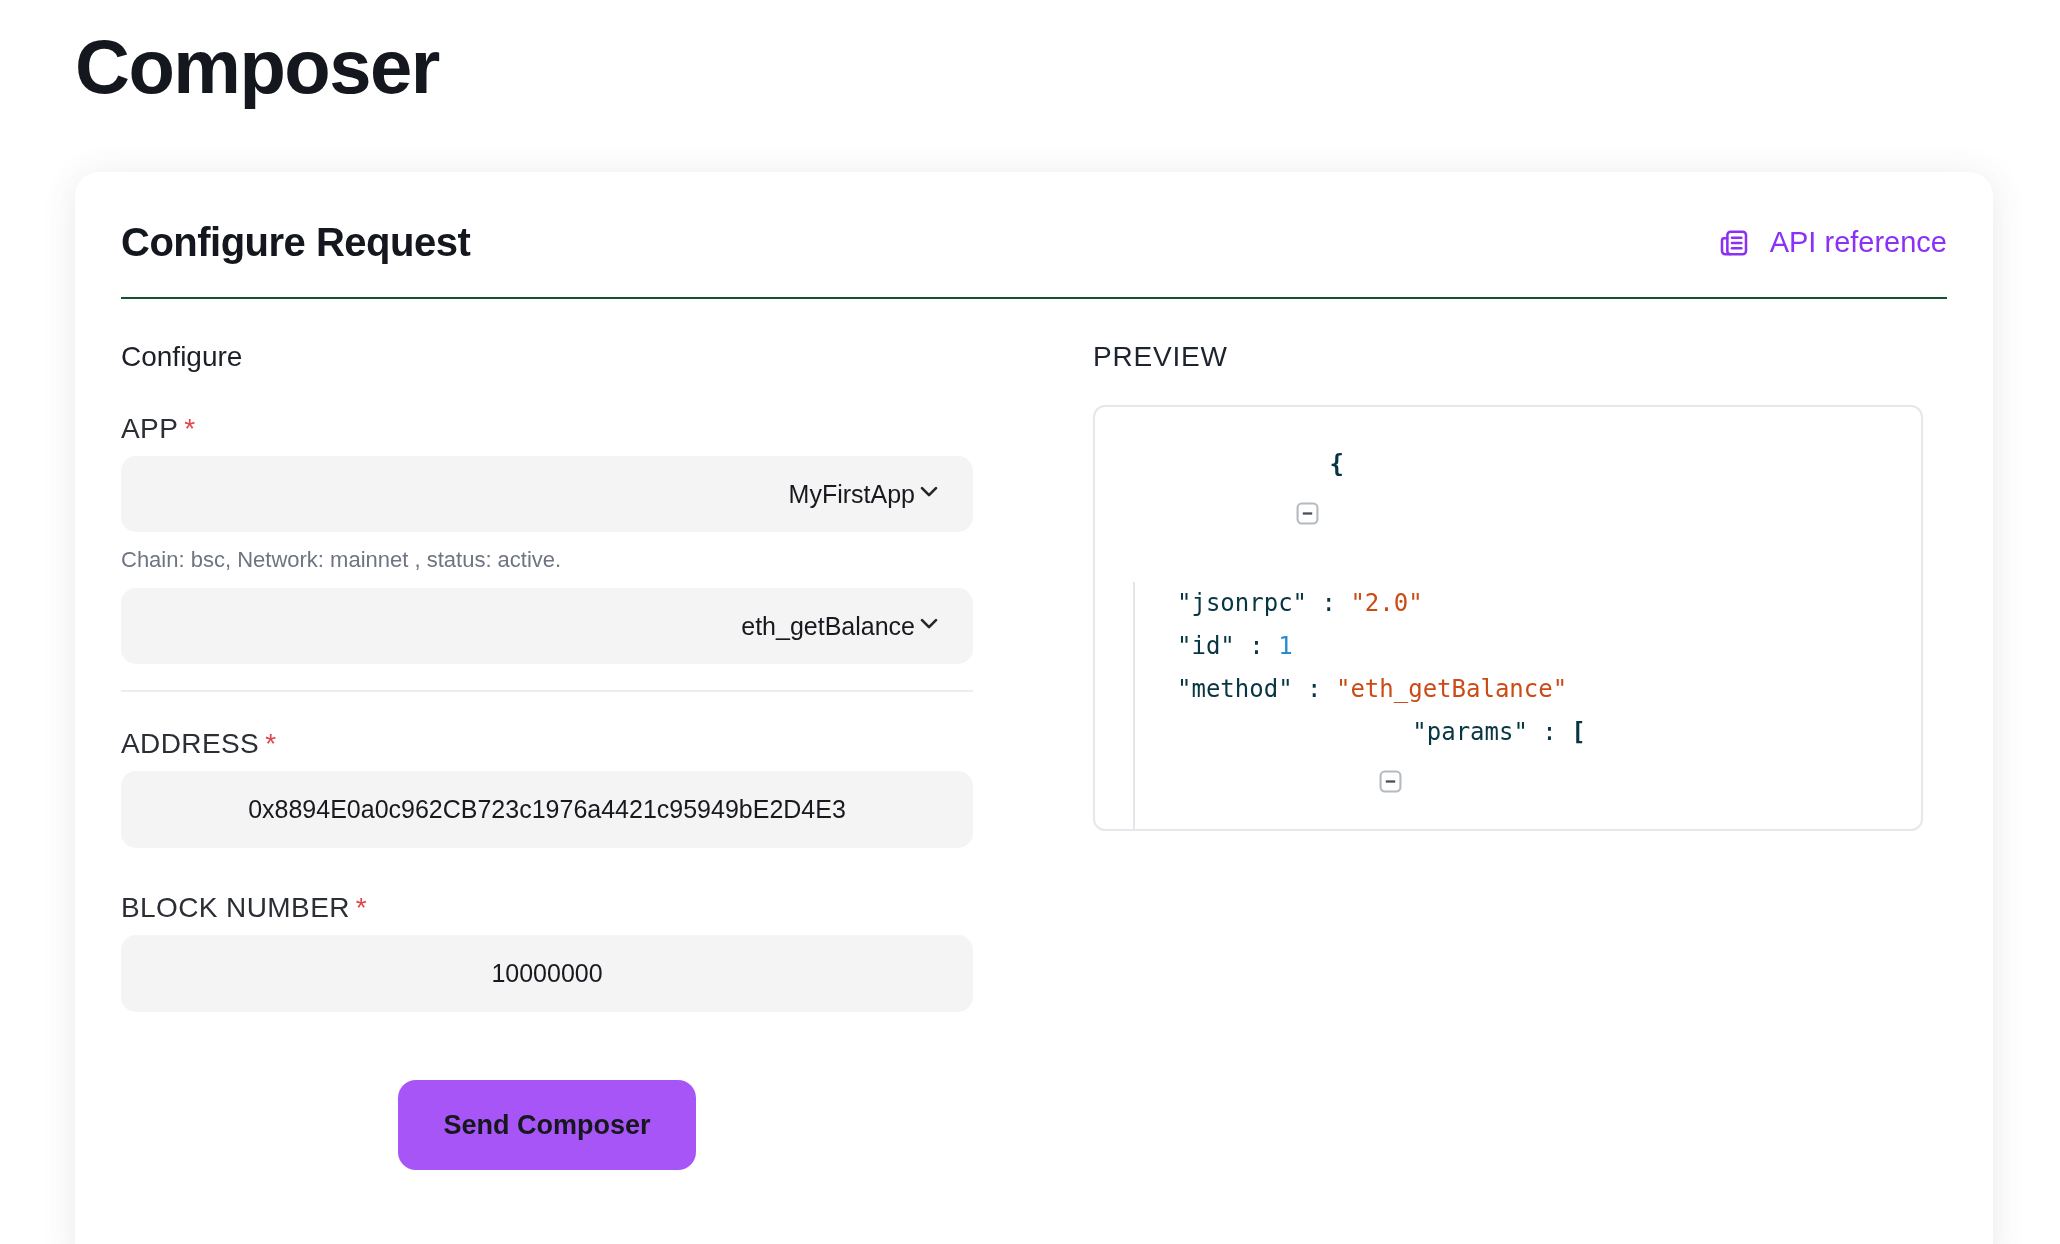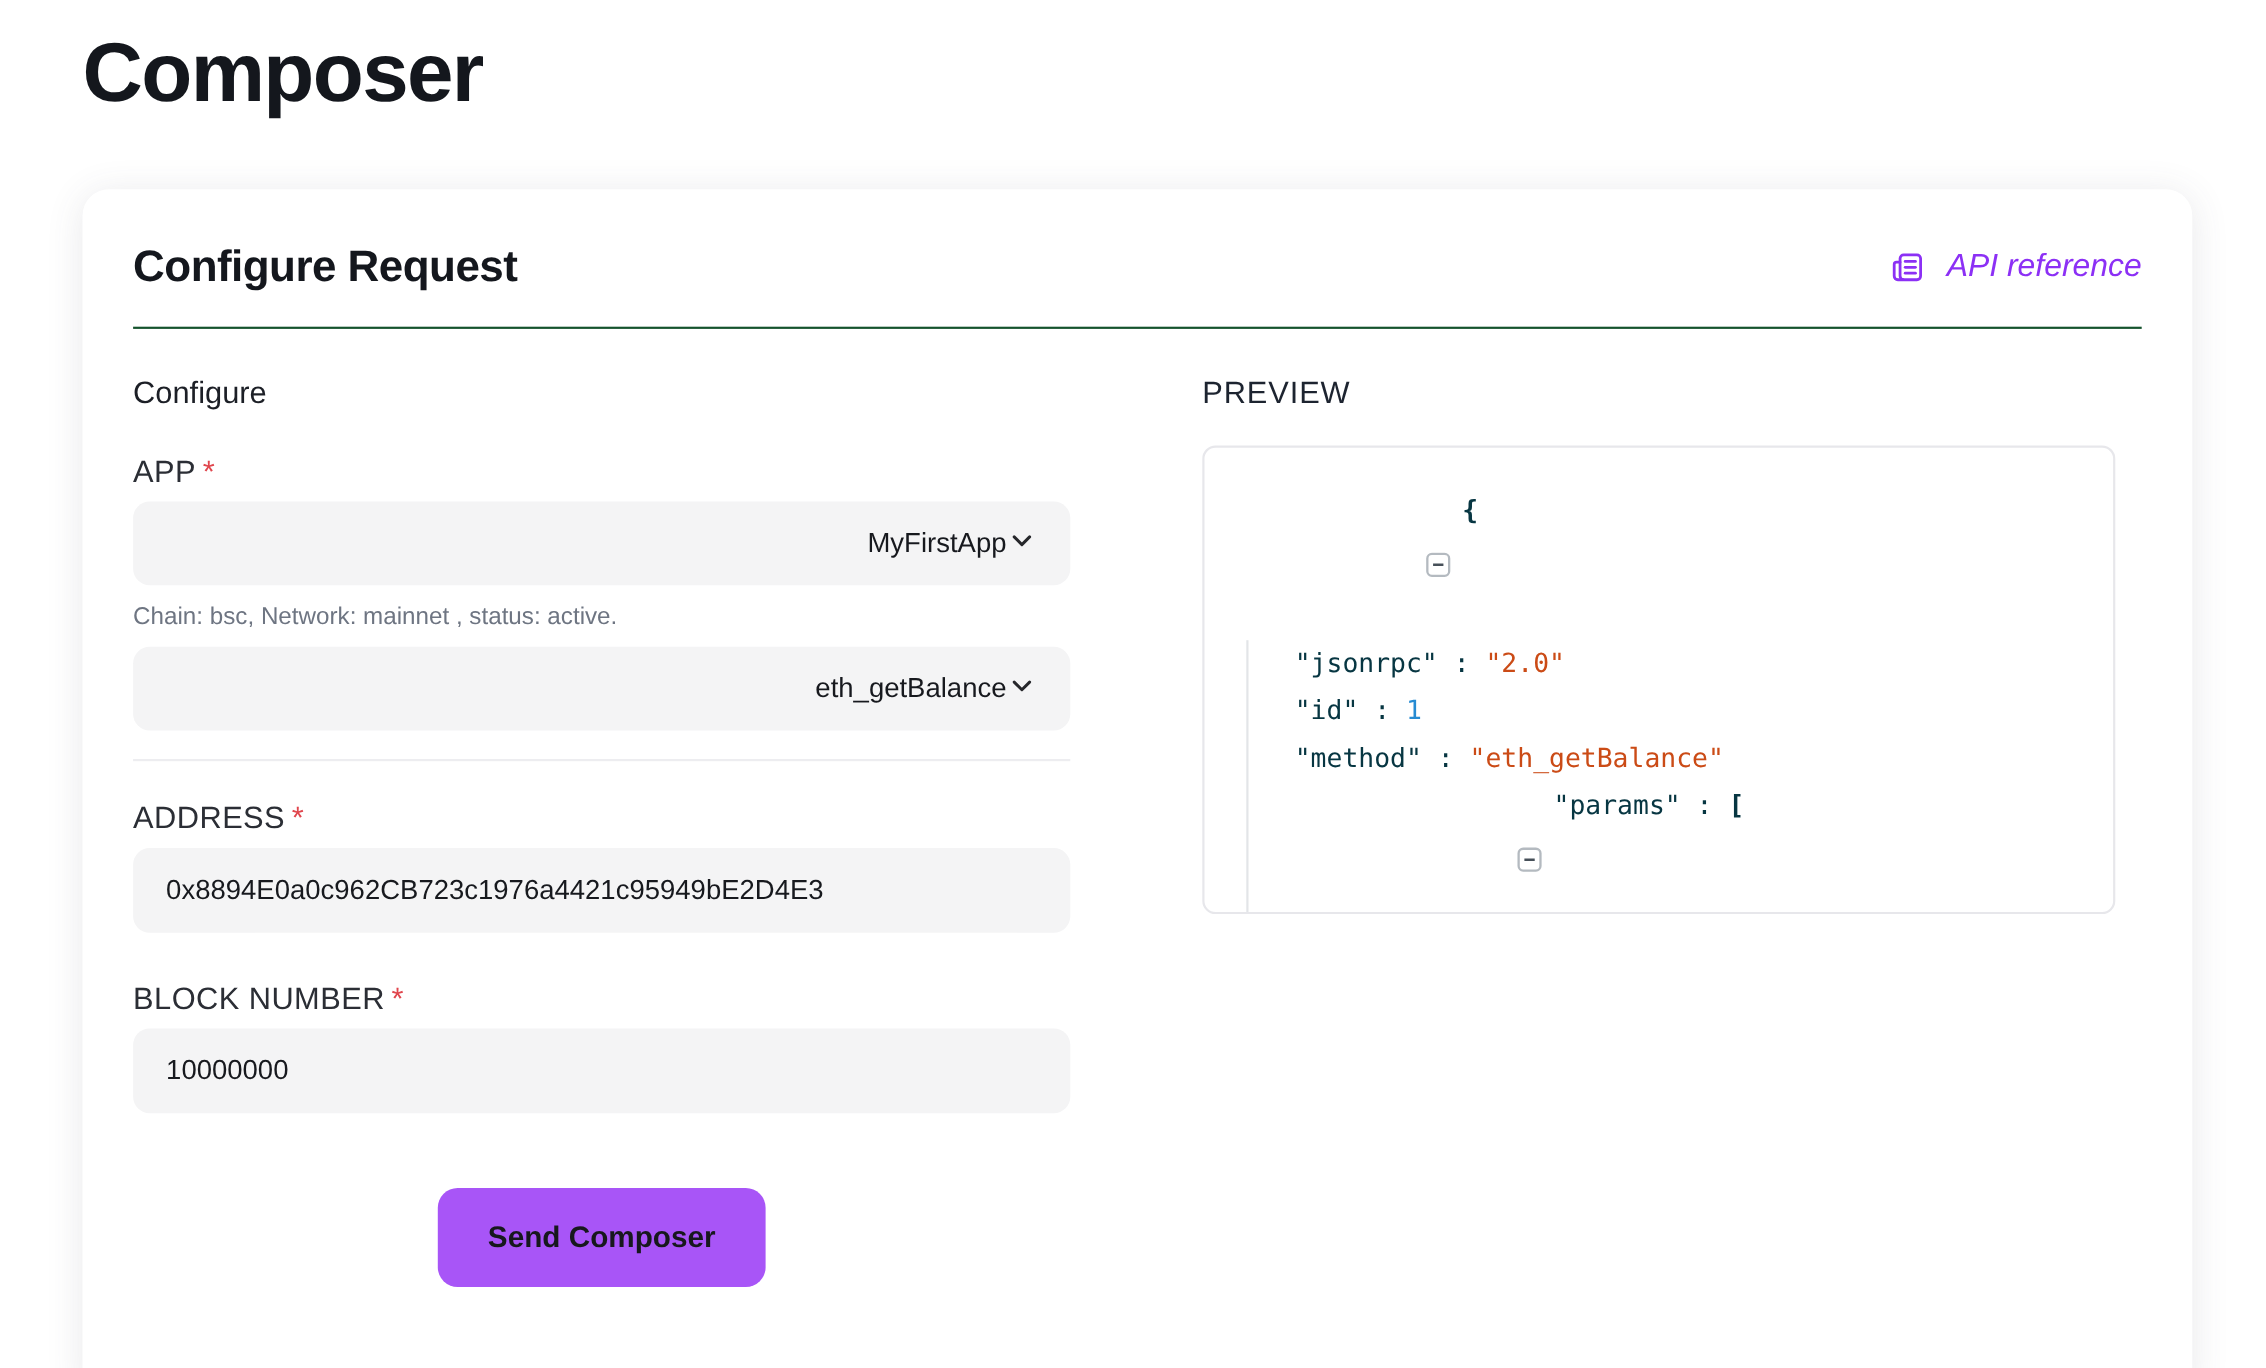--- a/index.html
+++ b/index.html
@@ -11,41 +11,41 @@
 
   .card { margin:62px 0 0 75px; width:1918px; height:1100px;
     background:#ffffff; border-radius:24px;
     box-shadow:0 4px 34px rgba(70,70,90,0.12);
     padding:0 46px; }
 
   .card-header { display:flex; align-items:center; justify-content:space-between;
     padding:48px 0 32px 0; border-bottom:2px solid #14532d; }
   .card-heading { font-size:40px; font-weight:700; color:#14171d; letter-spacing:-0.5px; }
   .api-ref { display:flex; align-items:center; gap:20px; color:#8c30f5;
-    font-size:29px; cursor:pointer; text-decoration:none;font-style:italic; }
+    font-size:29px; cursor:pointer; text-decoration:none; }
   .api-ref svg { display:block; }
 
   .content { display:flex; gap:120px; padding-top:42px; }
   .col { width:852px; }
 
   .section-title { font-size:28px; color:#1c1f26; font-weight:500; line-height:32px; }
   .section-title.tracked { letter-spacing:0.8px; color:#1d2430; }
 
   .field-label { margin-top:44px; font-size:28px; font-weight:400; color:#2b2e35;
     letter-spacing:0.4px; line-height:24px; }
   .field-label .req { color:#e0464d; margin-left:6px; }
   .field-label.tight { margin-top:40px; }
   .field-label.loose { margin-top:48px; }
 
   .pill { margin-top:15px; width:852px; height:76px; background:#f4f4f5;
     border-radius:15px; display:flex; align-items:center; padding:0 30px;
     font-size:25px; color:#17191e; border:none; }
   .pill.select { justify-content:flex-end; cursor:pointer; }
   .pill input { flex:1; background:transparent; border:none; outline:none;
-    font-family:"Liberation Sans", sans-serif; font-size:25px; color:#17191e; }
+    font-family:"Liberation Sans", sans-serif; font-size:25px; color:#17191e;text-align:center; }
   .pill.tall { height:77px; }
 
   .helper { margin-top:15px; font-size:22px; color:#6e7582; line-height:26px; }
 
   .left-divider { margin-top:26px; border-top:2px solid #ededf0; width:852px; height:0; }
 
   .btn-row { margin-top:68px; display:flex; justify-content:center; width:100%; }
   .send-btn { width:298px; height:90px; background:#a855f7; border:none;
     border-radius:18px; font-family:"Liberation Sans", sans-serif;
     font-size:27px; font-weight:700; color:#17181d; cursor:pointer; }

